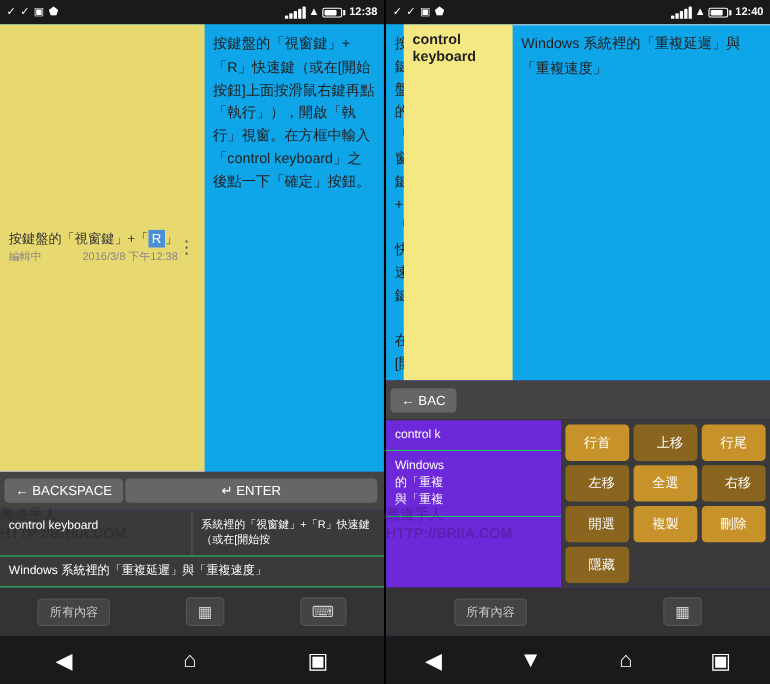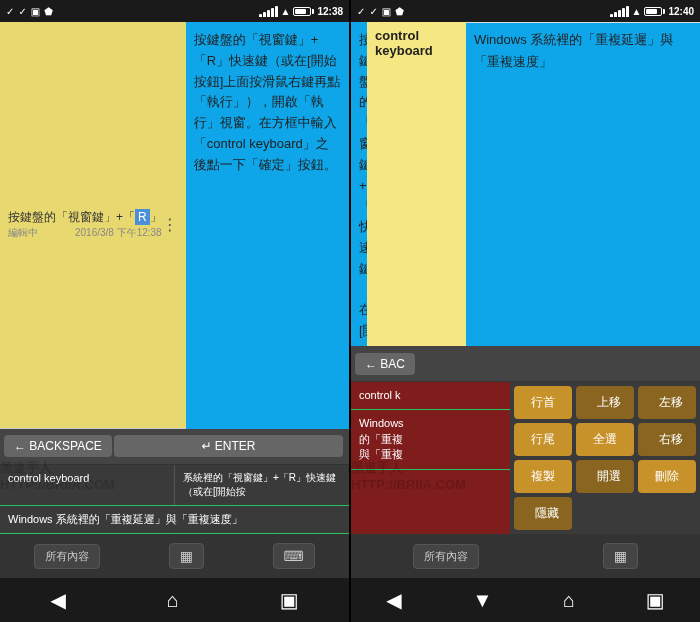--- a/index.html
+++ b/index.html
@@ -92,21 +92,21 @@
       flex: 1;
       padding: 8px;
       font-size: 13px;
       color: #222;
       line-height: 1.6;
       overflow-y: auto;
     }
 
     
     .keyboard-area {
-      background: #7f1d1d;
+      background: #6d28d9;
       flex-shrink: 0;
     }
     .autocomplete-bar {
       background: #444;
       height: 36px;
       display: flex;
       align-items: center;
       justify-content: space-between;
       padding: 0 4px;
       border-bottom: 1px solid #333;
@@ -444,26 +444,26 @@
           <div class="suggestion-item" style="font-size:11px;">control k</div>
         </div>
         <div class="suggestion-row">
           <div class="suggestion-item" style="font-size:11px;">Windows<br>的「重複<br>與「重複</div>
         </div>
       </div>
 
       <div class="action-grid" style="flex: 0 0 190px;">
         <button class="action-btn">行首</button>
         <button class="action-btn action-btn-dark">上移</button>
+        <button class="action-btn">行尾</button>
         <button class="action-btn action-btn-dark">左移</button>
-        <button class="action-btn">行尾</button>
         <button class="action-btn">全選</button>
         <button class="action-btn action-btn-dark">右移</button>
+        <button class="action-btn action-btn-dark">開選</button>
         <button class="action-btn">複製</button>
-        <button class="action-btn action-btn-dark">開選</button>
         <button class="action-btn">刪除</button>
         <button class="action-btn action-btn-dark">隱藏</button>
       </div>
     </div>
 
     <div class="bottom-bar">
       <button class="bottom-btn">
         <span>所有內容</span>
       </button>
       <button class="bottom-btn">

